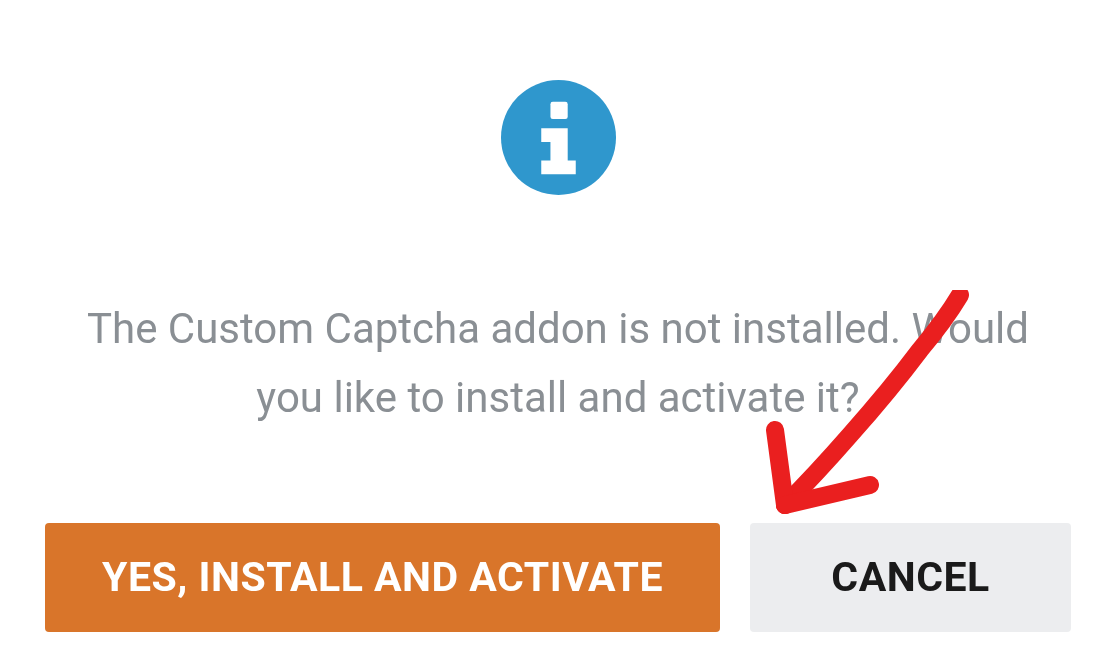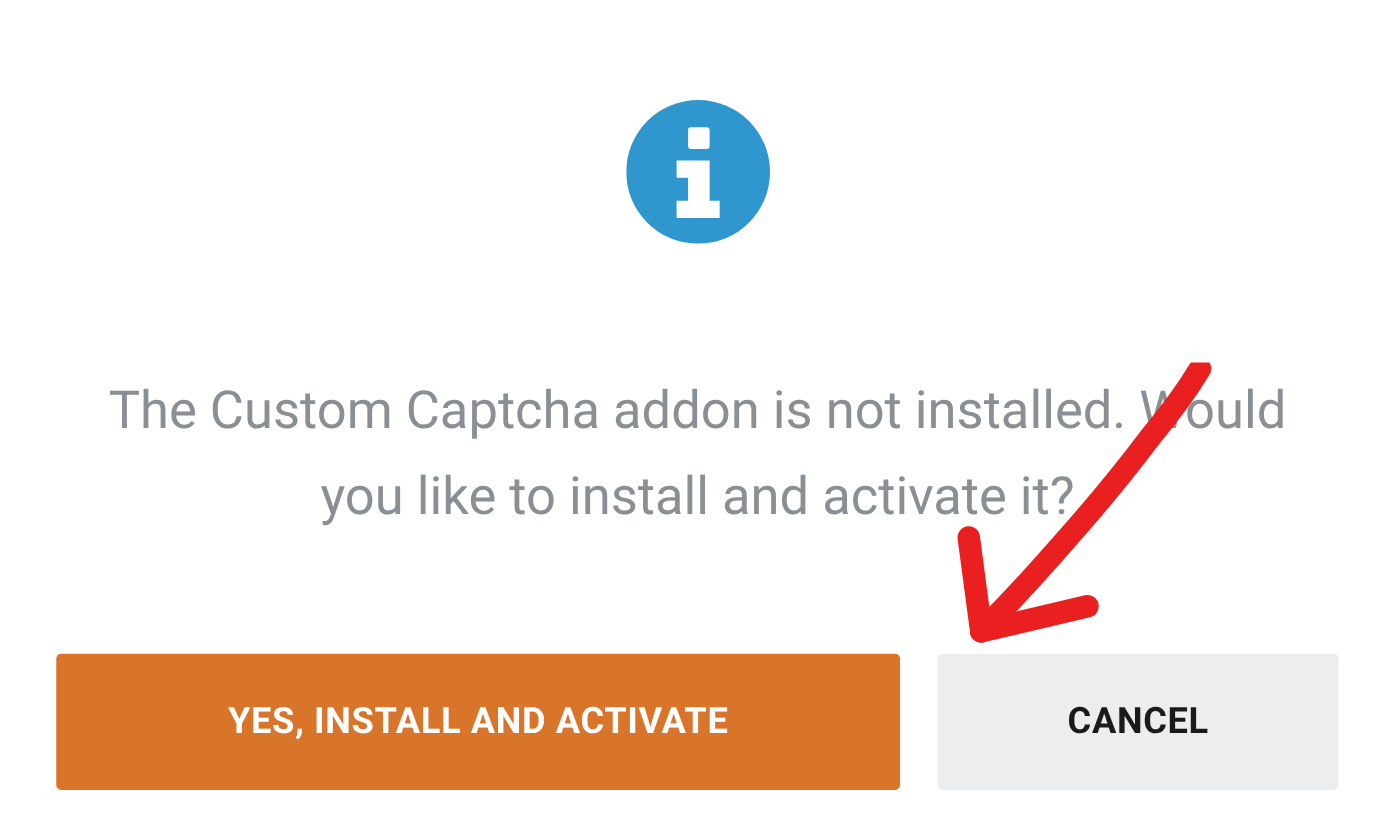--- a/index.html
+++ b/index.html
@@ -45,21 +45,21 @@
     }
     
     .button-row {
       display: flex;
       gap: 30px;
       width: 100%;
       justify-content: center;
     }
     
     .btn {
-      font-size: 29px;
+      font-size: 41px;
       font-weight: 700;
       letter-spacing: 0.5px;
       border: none;
       cursor: pointer;
       text-transform: uppercase;
       height: 109px;
       display: flex;
       align-items: center;
       justify-content: center;
       border-radius: 4px;

